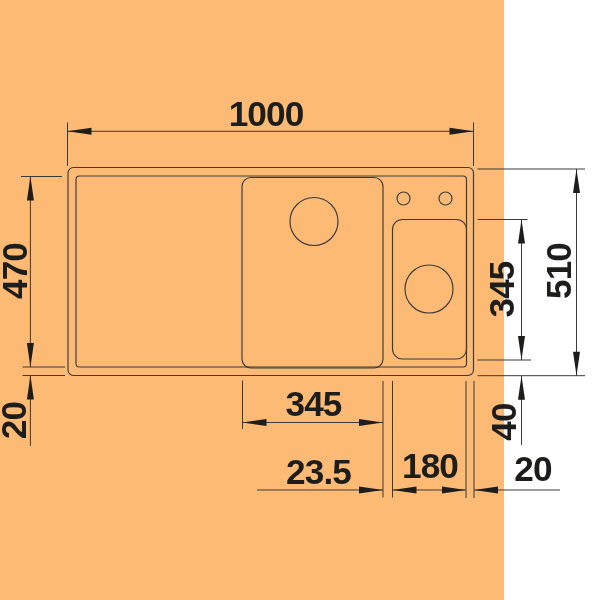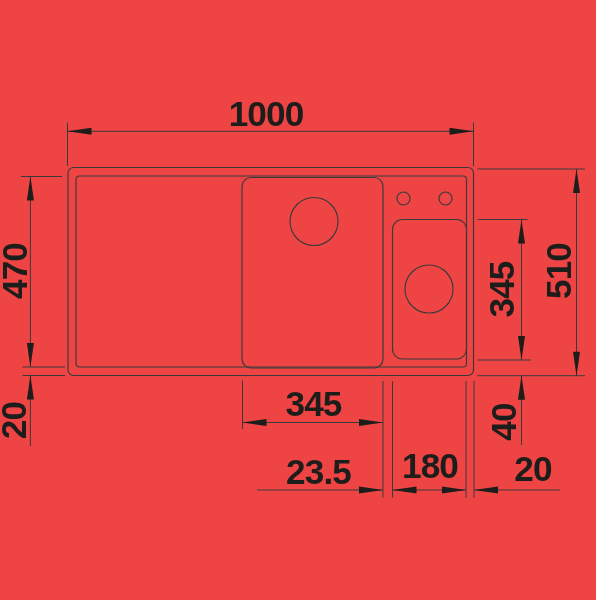--- a/index.html
+++ b/index.html
@@ -1,16 +1,16 @@
 <!DOCTYPE html>
 <html><head>
 <meta charset="utf-8">
 <style>
   html,body{margin:0;padding:0;background:#ffffff;}
-  .wrap{width:596px;height:600px;position:relative;background:#ef4444;}
+  .wrap{width:504px;height:600px;position:relative;background:#fdba74;}
   svg{display:block;}
   text{font-family:"Liberation Sans",sans-serif;font-weight:bold;font-size:35.2px;letter-spacing:-0.9px;fill:#1d1d1b;}
 </style>
 </head>
 <body>
 <div class="wrap">
 <svg width="600" height="600" viewBox="0 0 600 600" xmlns="http://www.w3.org/2000/svg">
   <g fill="none" stroke="#3a3a3c" stroke-width="1.15">
 
     <rect x="68" y="167.5" width="405.5" height="208" rx="5.5" ry="5.5"></rect>

